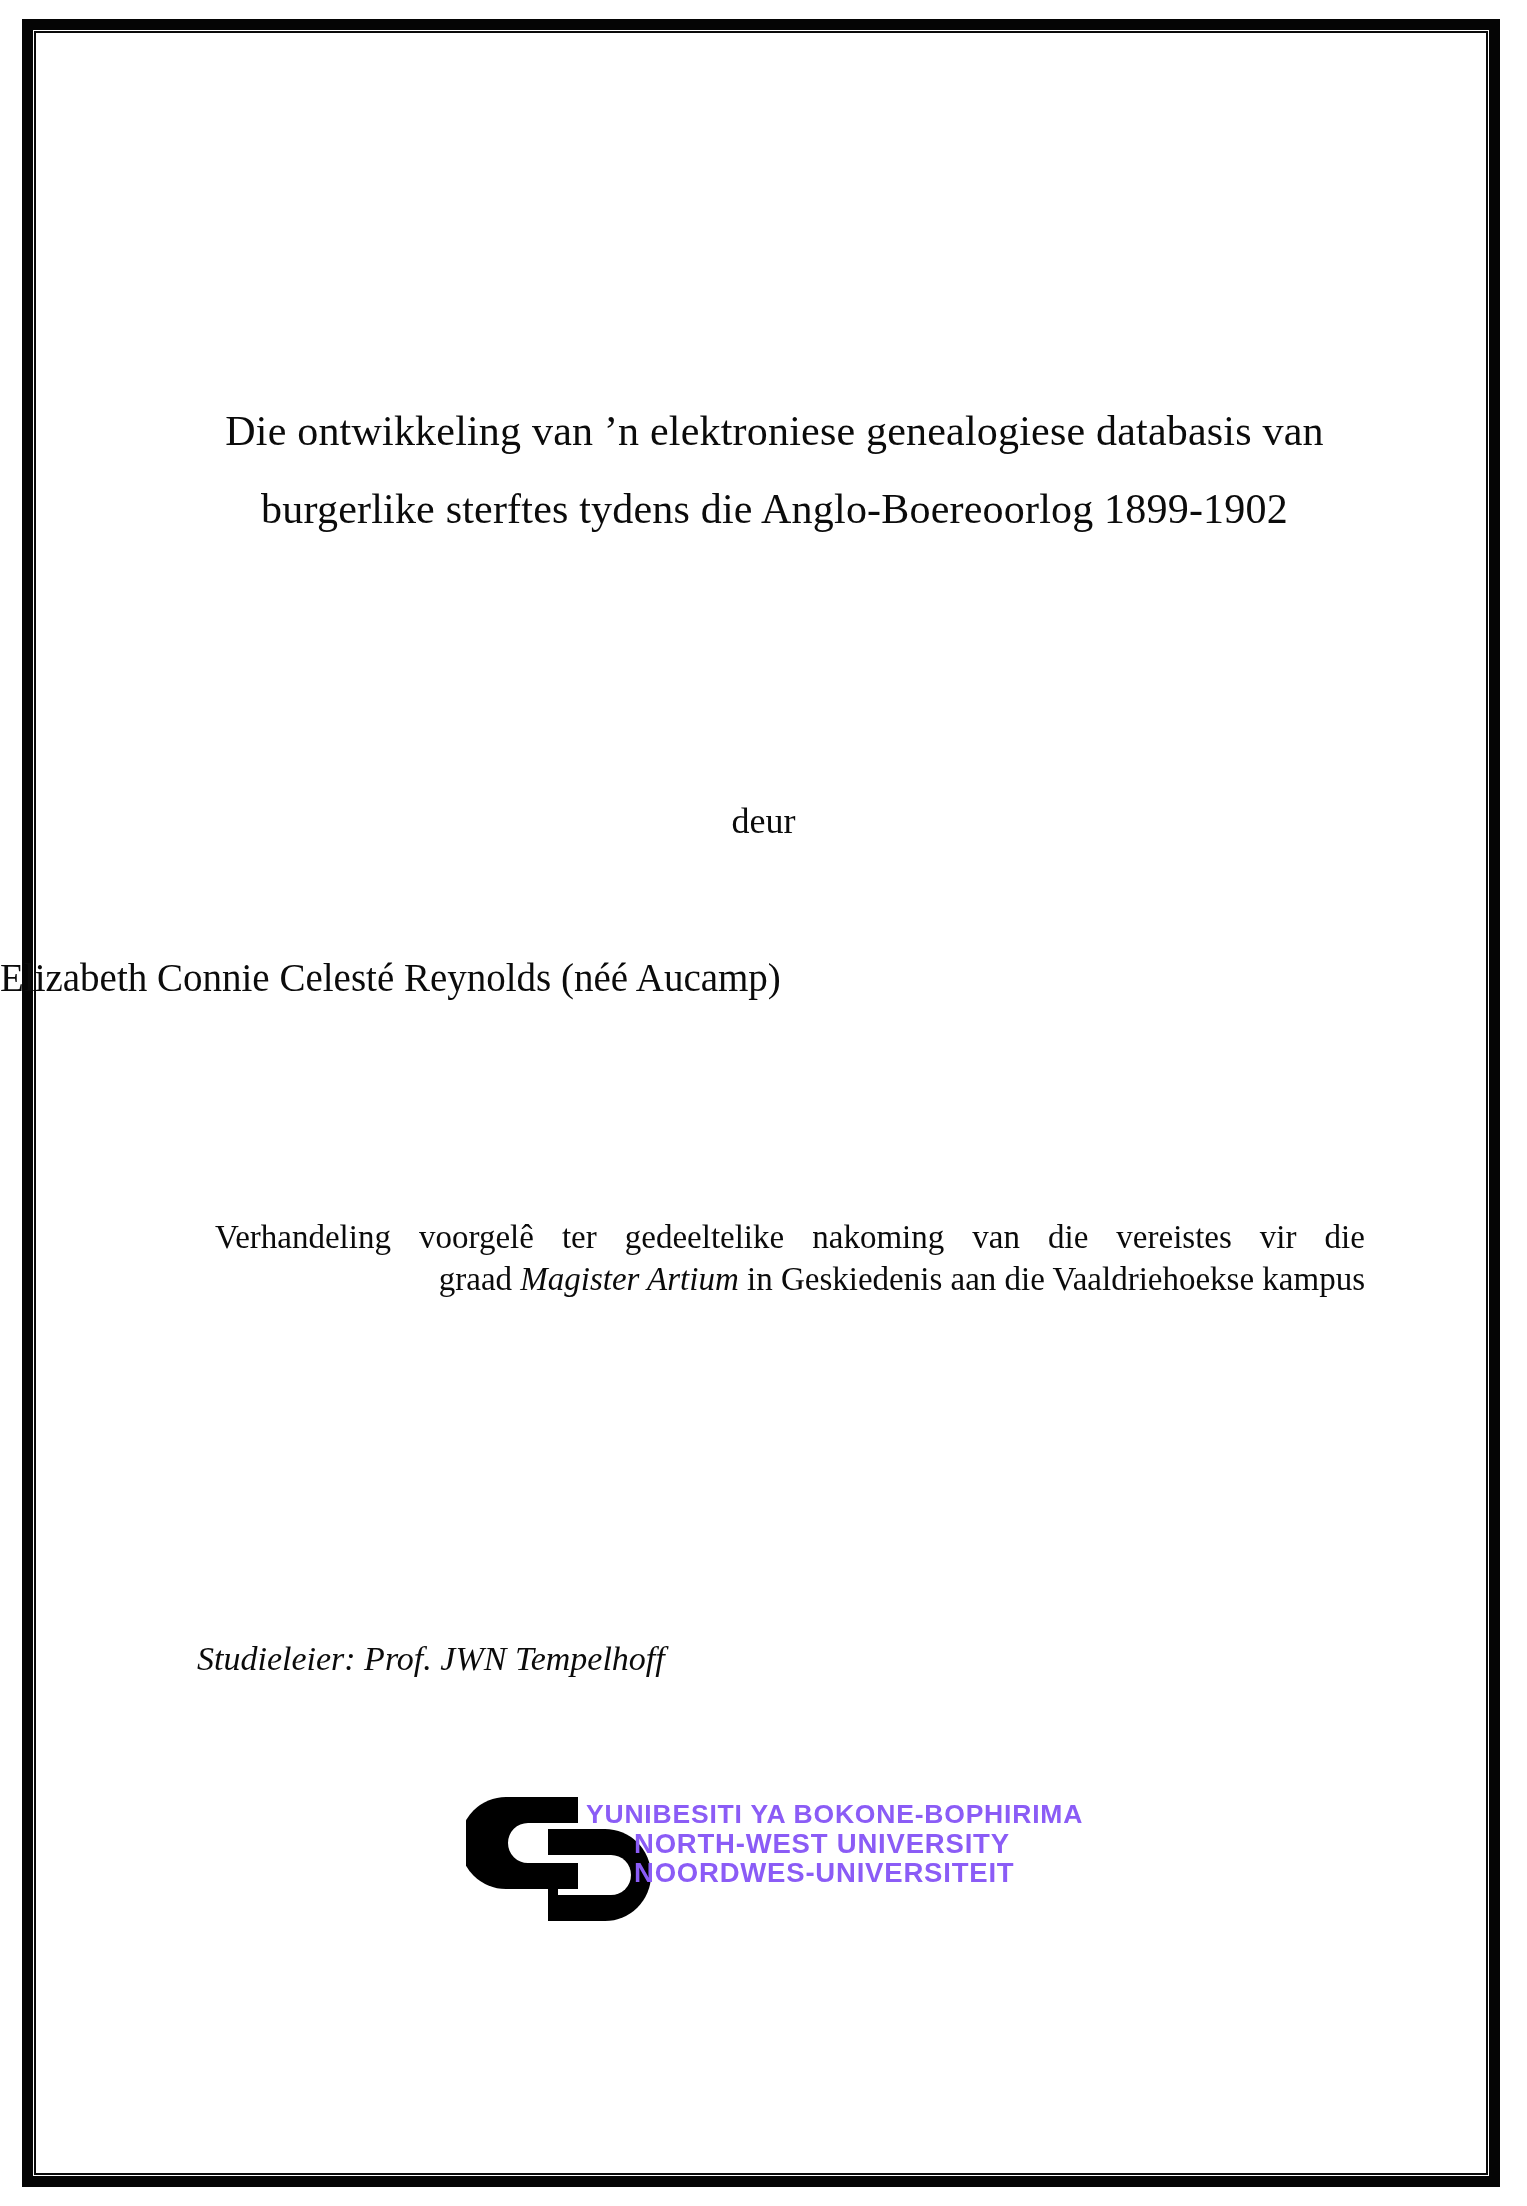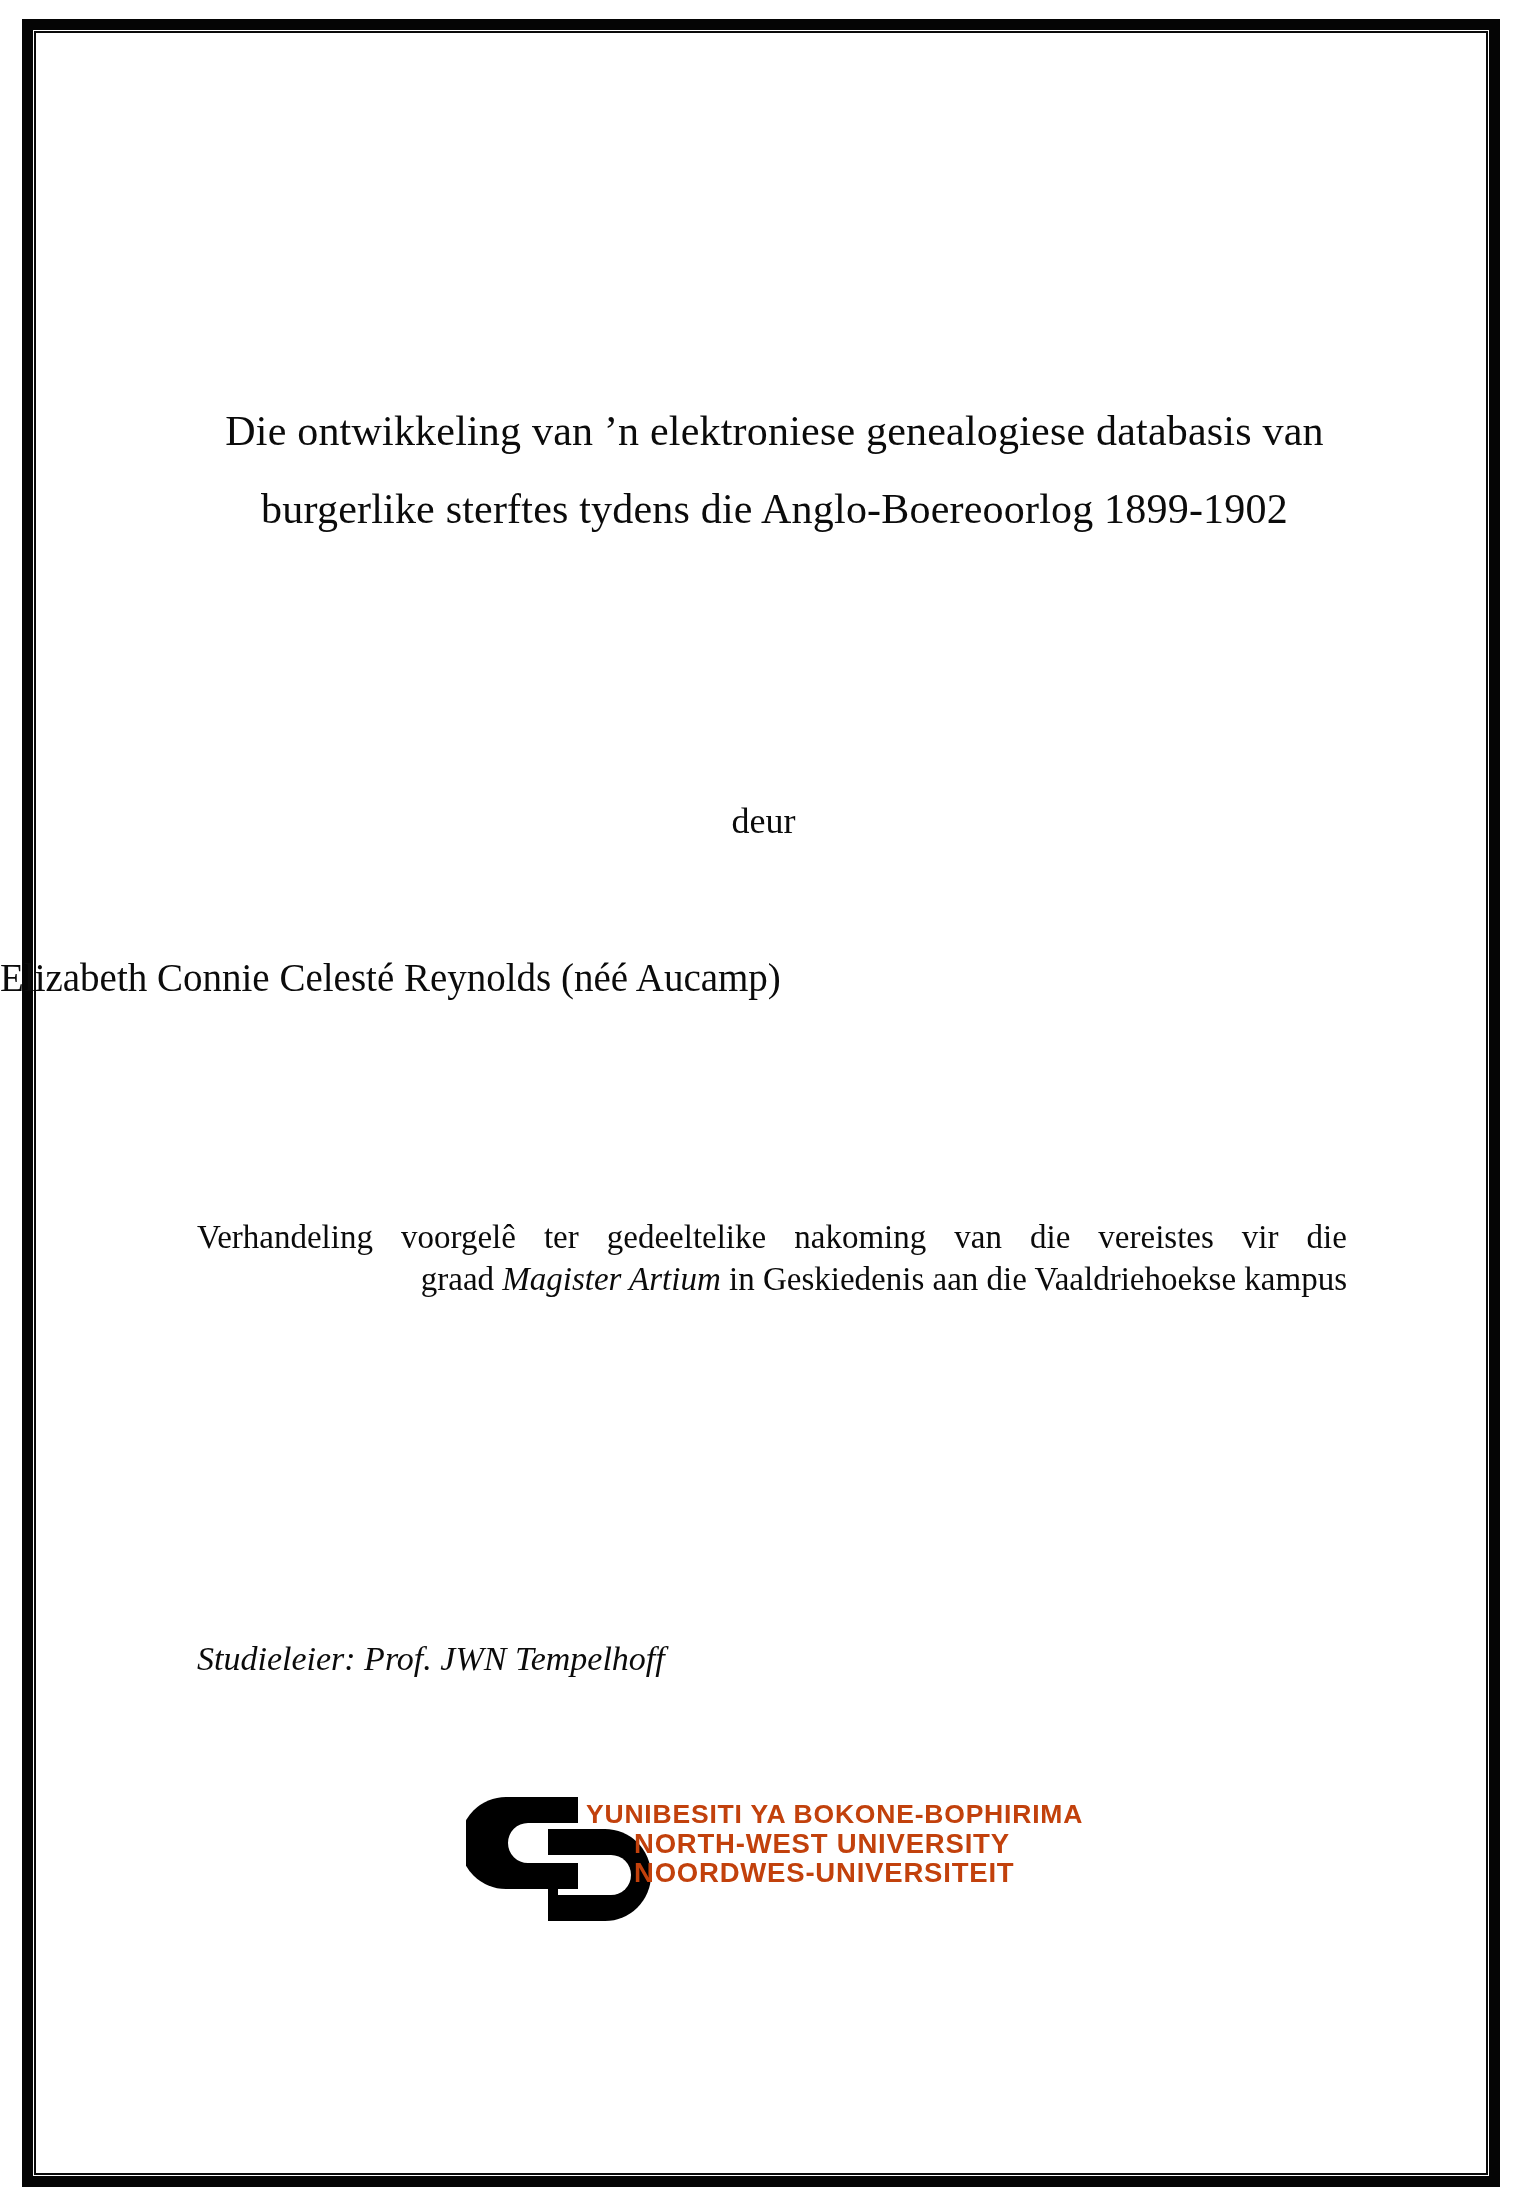--- a/index.html
+++ b/index.html
@@ -53,21 +53,21 @@
     position: absolute;
     top: 955px;
     left: 0;
     width: 100%;
     text-align: left;
     font-size: 39px;
   }
   .submission {
     position: absolute;
     top: 1216px;
-    left: 197px;
+    left: 215px;
     width: 1150px;
     font-size: 33px;
     line-height: 42px;
   }
   .submission .justified {
     text-align: justify;
     text-align-last: justify;
     white-space: nowrap;          
     display: flex;                 
     justify-content: space-between;
@@ -98,21 +98,21 @@
   }
   .logo-text {
     position: absolute;
     left: 120px;
     top: 4px;
     font-family: "Liberation Sans", sans-serif;
     font-weight: 700;
     font-size: 26.5px;
     line-height: 29px;
     letter-spacing: 0.8px;
-    color: #c2410c;
+    color: #8b5cf6;
     white-space: nowrap;
   }
   .logo-text .indent { margin-left: 48px; font-size: 27.5px; }
   i.em { font-style: italic; }
 </style>
 </head>
 <body>
 
 <div class="frame-outer">
   <div class="frame-inner"></div>

